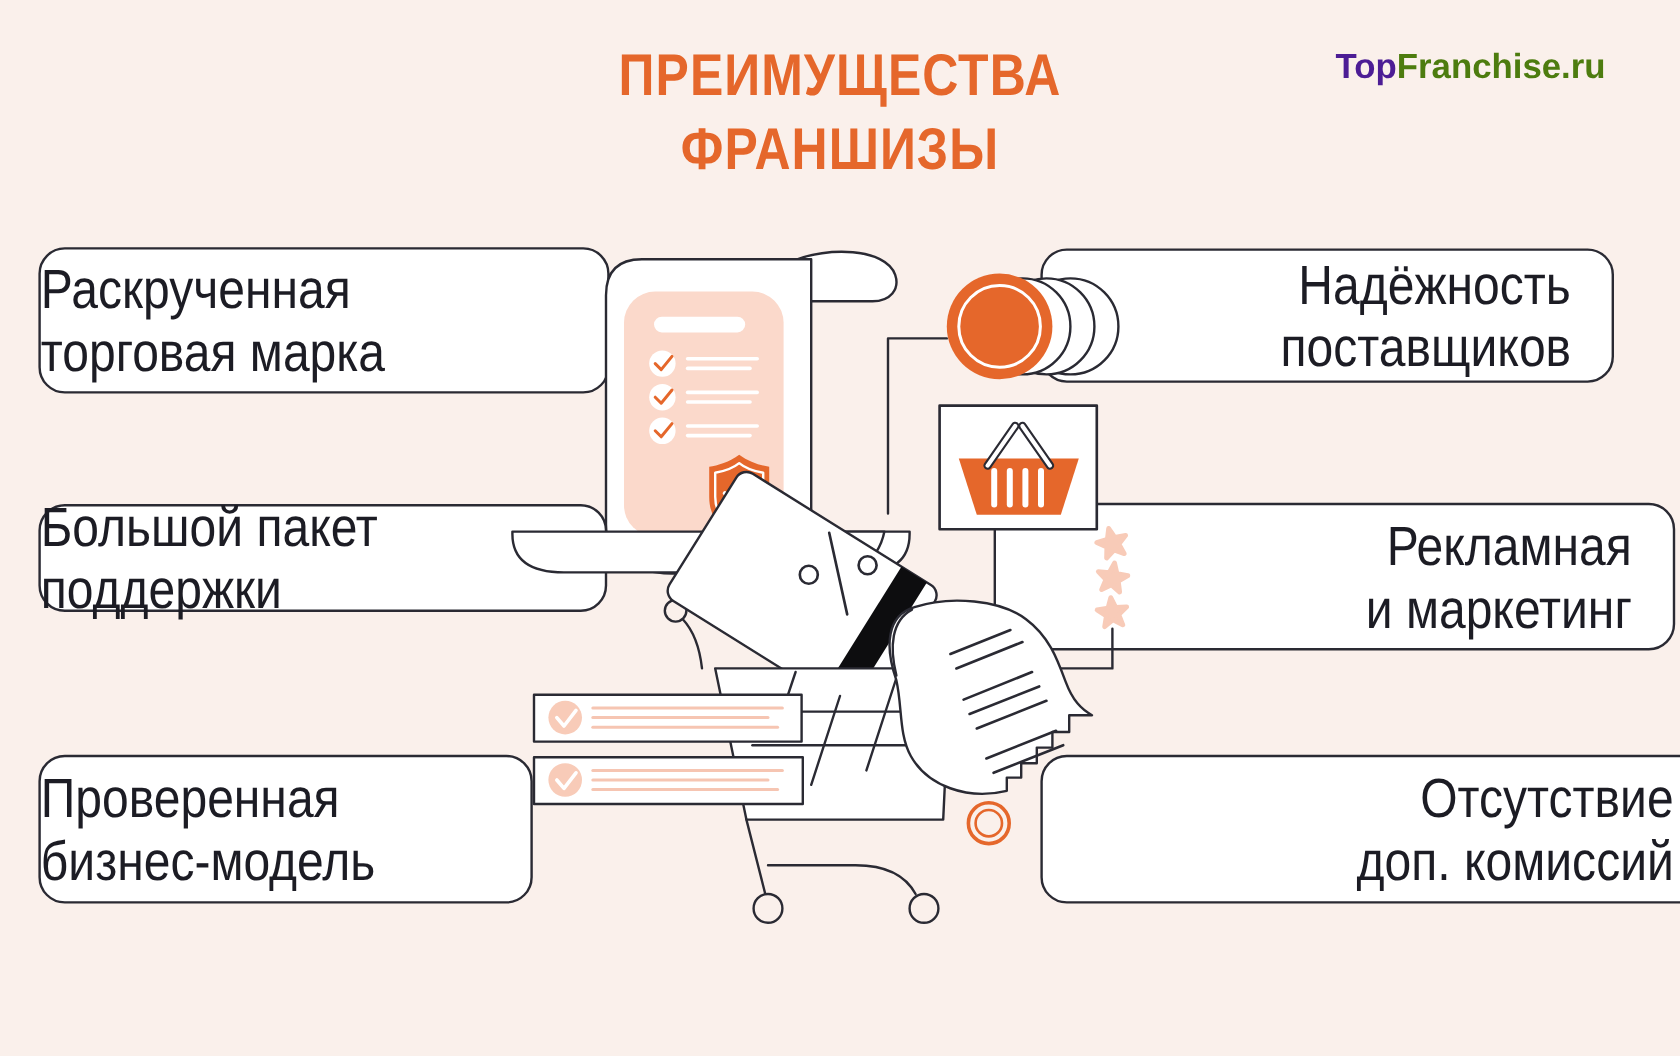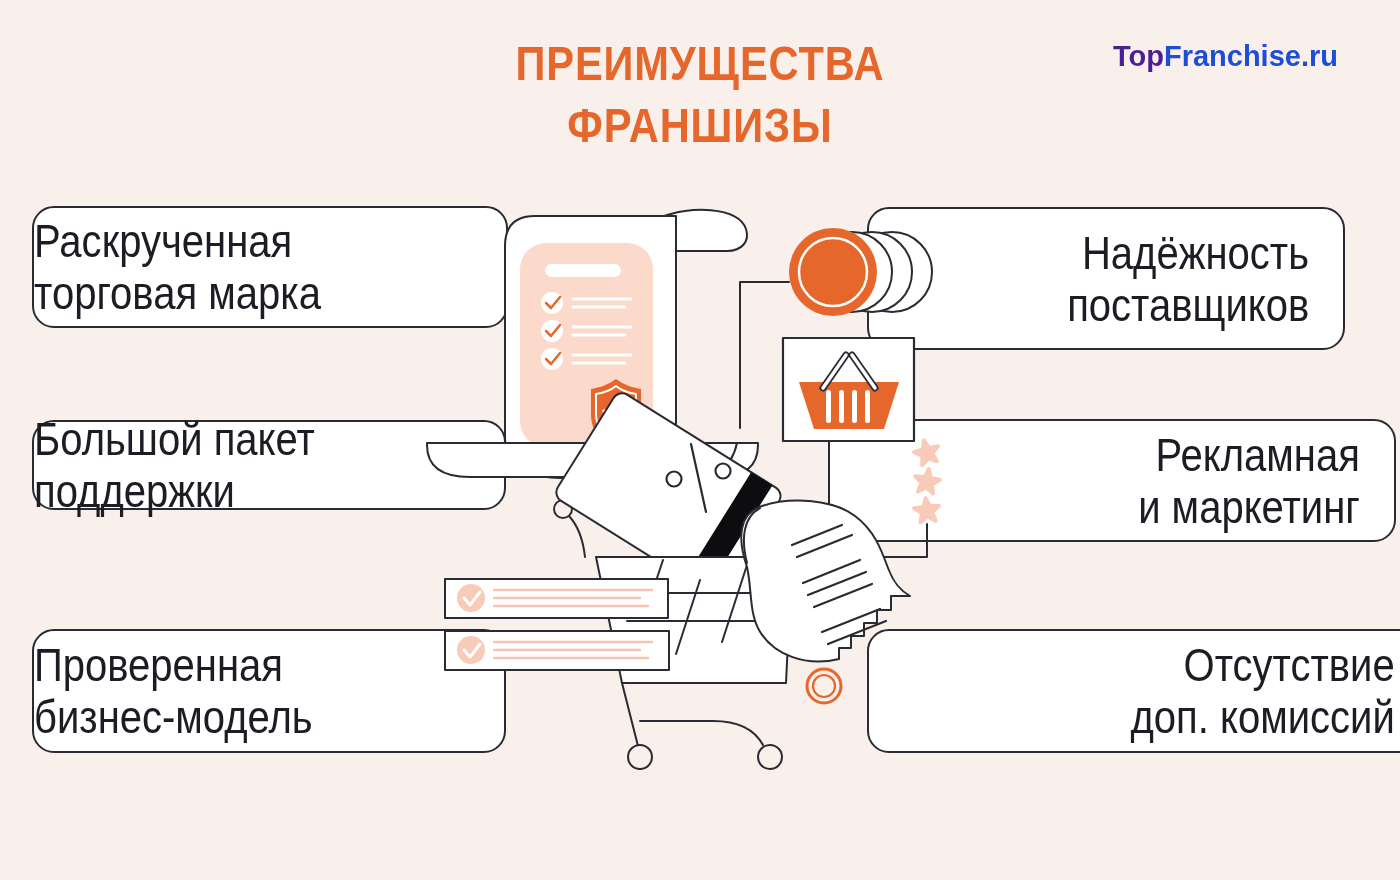--- a/index.html
+++ b/index.html
@@ -7,36 +7,36 @@
     position:relative;width:1400px;height:880px;background:#FAF0EB;
     font-family:"Liberation Sans",sans-serif;overflow:hidden;
   }
   .title{
     position:absolute;left:0;right:0;top:32px;text-align:center;
     color:#E5672B;font-weight:700;font-size:49px;line-height:62px;letter-spacing:1px;
   }
   .title span{display:block;transform:scaleX(0.85);}
   .logo{position:absolute;top:40px;right:62px;font-size:29px;font-weight:700;}
   .logo .p1{color:#4c1d95;}
-  .logo .p2{color:#1d4ed8;}
+  .logo .p2{color:#4d7c0f;}
   .benefit{
     position:absolute;box-sizing:border-box;background:#FFFFFF;
     border:2px solid #2A2A33;border-radius:22px;color:#1C1C24;
     display:flex;flex-direction:column;justify-content:center;
     font-size:46px;line-height:52px;z-index:1;
   }
   .benefit span{display:block;transform:scaleX(0.87);}
   .benefit.left{align-items:flex-start;}
   .benefit.left span{transform-origin:left center;}
   .benefit.right{align-items:flex-end;padding-right:34px;text-align:right;}
   .benefit.right span{transform-origin:right center;}
   .b1{left:32px;top:206px;width:476px;height:122px;}
   .b2{left:32px;top:420px;width:474px;height:90px;}
-  .b3{left:32px;top:629px;width:474px;height:124px;text-align:center;}
-  .b4{left:867px;top:207px;width:478px;height:143px;}
+  .b3{left:32px;top:629px;width:412px;height:124px;text-align:center;}
+  .b4{left:867px;top:207px;width:478px;height:112px;}
   .b5{left:816px;top:419px;width:568px;height:123px;margin-left:12px;}
   .b6{left:867px;top:629px;width:564px;height:124px;}
   .art{position:absolute;left:420px;top:195px;width:660px;height:610px;z-index:5;pointer-events:none;}
 </style>
 </head>
 <body>
 
 <div class="canvas">
 
   <div class="title">

